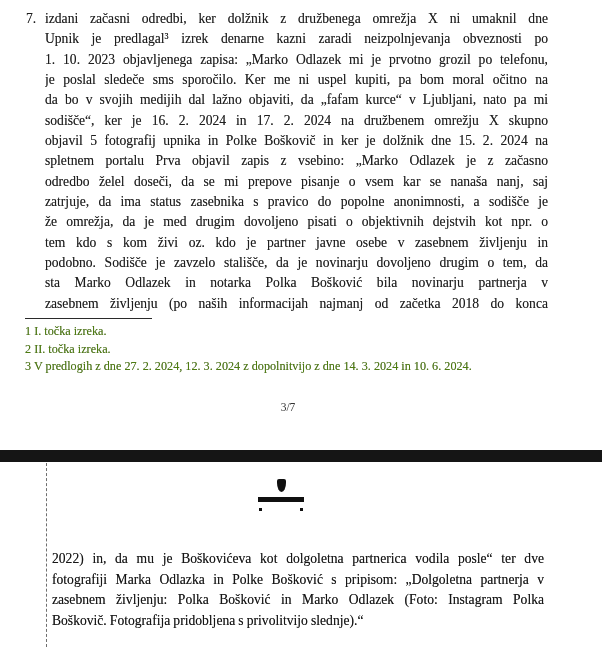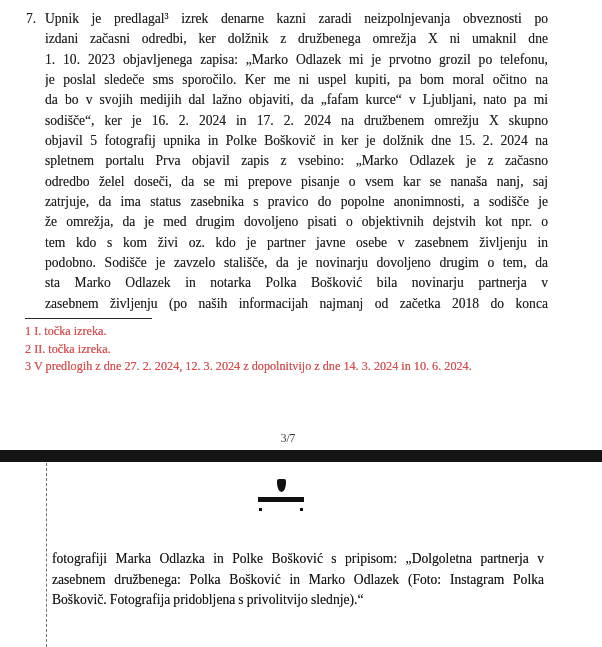--- a/index.html
+++ b/index.html
@@ -45,32 +45,31 @@
     left: 25px; top: 318px;
     width: 127px; height: 0;
     border-top: 1.2px solid #2a2a2a;
   }
   .footnotes {
     position: absolute;
     left: 25px; top: 323px;
     width: 565px;
     font-size: 12.2px;
     line-height: 17.6px;
-    color: #ef4444;
+    color: #4d7c0f;
     text-shadow: 0 0 0.4px rgba(30,30,30,0.45);
   }
   
   .page-num {
     position: absolute;
     left: 0; top: 401px;
     width: 576px;
     text-align: center;
     font-size: 11.5px;
     color: #333;
-    margin-top: 31px;
   }
   
   .divider {
     position: absolute;
     left: 0; top: 450px;
     width: 602px; height: 12px;
     background: #151515;
   }
   
   .dash-line {
@@ -118,22 +117,22 @@
     text-shadow: 0 0 0.45px rgba(20,20,20,0.55);
   }
 </style>
 </head>
 <body>
 
 <div class="page">
 
   <div class="p1-body">
     <span class="item-no">7.</span>
+    <div class="jline">izdani začasni odredbi, ker dolžnik z družbenega omrežja X ni umaknil dne</div>
     <div class="jline">Upnik je predlagal³ izrek denarne kazni zaradi neizpolnjevanja obveznosti po</div>
-    <div class="jline">izdani začasni odredbi, ker dolžnik z družbenega omrežja X ni umaknil dne</div>
     <div class="jline">1. 10. 2023 objavljenega zapisa: „Marko Odlazek mi je prvotno grozil po telefonu,</div>
     <div class="jline">je poslal sledeče sms sporočilo. Ker me ni uspel kupiti, pa bom moral očitno na</div>
     <div class="jline">da bo v svojih medijih dal lažno objaviti, da „fafam kurce“ v Ljubljani, nato pa mi</div>
     <div class="jline">sodišče“, ker je 16. 2. 2024 in 17. 2. 2024 na družbenem omrežju X skupno</div>
     <div class="jline">objavil 5 fotografij upnika in Polke Boškovič in ker je dolžnik dne 15. 2. 2024 na</div>
     <div class="jline">spletnem portalu Prva objavil zapis z vsebino: „Marko Odlazek je z začasno</div>
     <div class="jline">odredbo želel doseči, da se mi prepove pisanje o vsem kar se nanaša nanj, saj</div>
     <div class="jline">zatrjuje, da ima status zasebnika s pravico do popolne anonimnosti, a sodišče je</div>
     <div class="jline">že omrežja, da je med drugim dovoljeno pisati o objektivnih dejstvih kot npr. o</div>
     <div class="jline">tem kdo s kom živi oz. kdo je partner javne osebe v zasebnem življenju in</div>
@@ -156,18 +155,19 @@
   <div class="dash-line"></div>
 
   <div class="emblem">
     <div class="shield"></div>
     <div class="ebar"></div>
     <div class="edot l"></div>
     <div class="edot r"></div>
   </div>
 
   <div class="p2-body">
+    <div class="jline">2022) in, da mu je Boškovićeva kot dolgoletna partnerica vodila posle“ ter dve</div>
     <div class="jline">fotografiji Marka Odlazka in Polke Bošković s pripisom: „Dolgoletna partnerja v</div>
-    <div class="jline">zasebnem družbenega: Polka Bošković in Marko Odlazek (Foto: Instagram Polka</div>
+    <div class="jline">zasebnem življenju: Polka Bošković in Marko Odlazek (Foto: Instagram Polka</div>
     <div class="lline">Boškovič. Fotografija pridobljena s privolitvijo slednje).“</div>
   </div>
 
 </div>
 
 </body></html>

